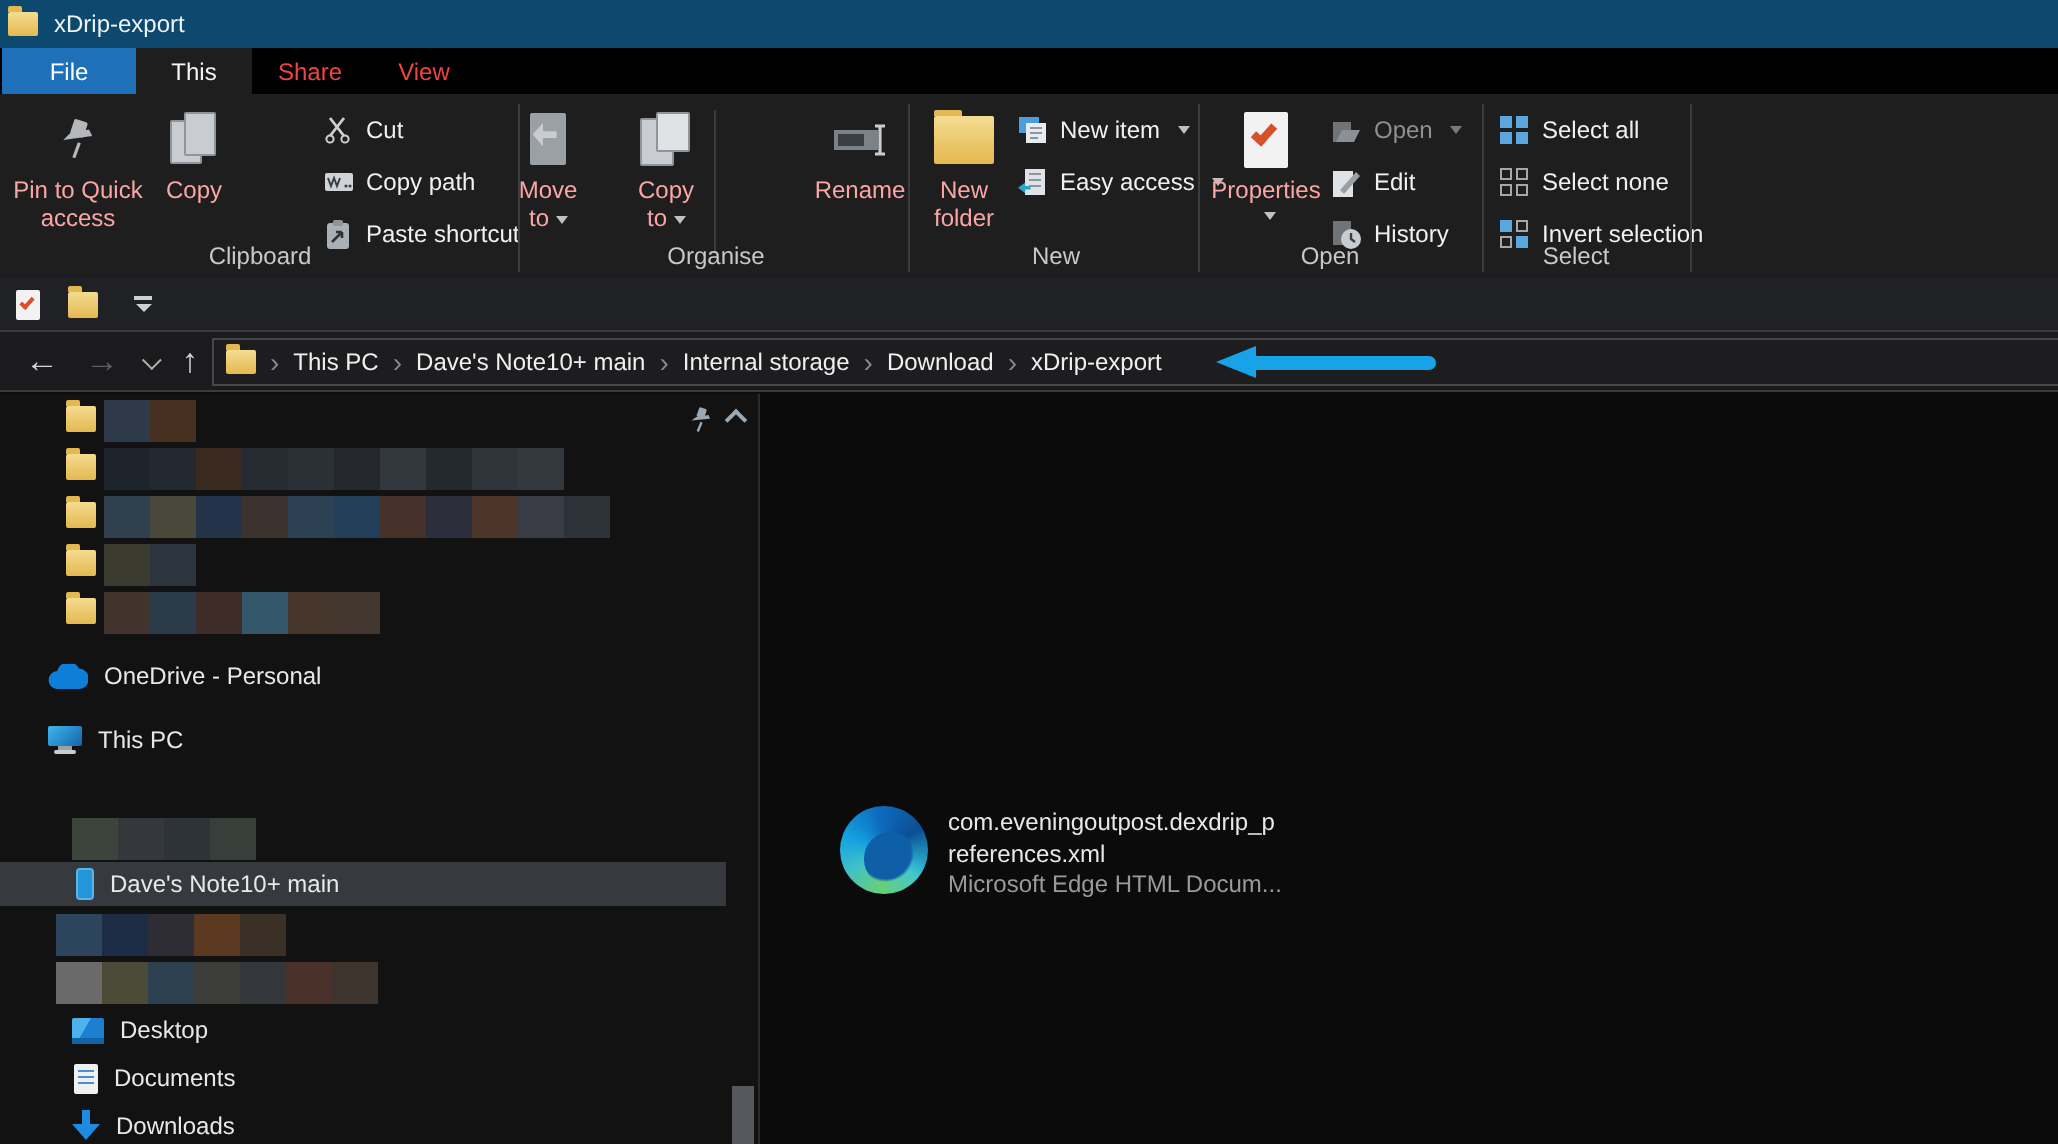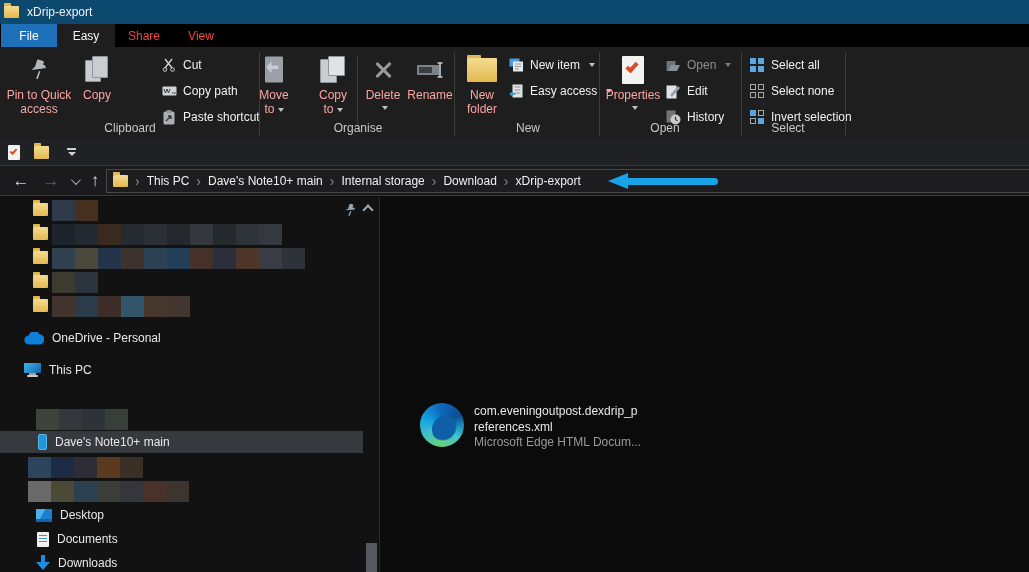--- a/index.html
+++ b/index.html
@@ -15,21 +15,21 @@
   
   .fold { position:relative; background:linear-gradient(#f4dc90,#e4b850); border-radius:1px; }
   .fold::before { content:""; position:absolute; top:-3px; left:0; width:45%; height:3px;
     background:#e4b850; border-radius:1px 1px 0 0; }
   .fold-title { width:15px; height:12px; margin-left:4px; }
 
   
   .tabbar { position:absolute; left:0; top:24px; width:1029px; height:23px; background:#000;
     display:flex; }
   .tab { height:23px; display:flex; align-items:center; justify-content:center; color:#ef4444; cursor:default; }
-  .tab-file { width:56px; background:#1e70b8; color:#fff; margin-left:1px; }
+  .tab-file { width:67px; background:#1e70b8; color:#fff; margin-left:1px; }
   .tab-home { width:58px; background:#1e1e1e; color:#f5f5f5; }
   .tab-share{ width:58px; }
   .tab-view { width:56px; }
 
   
   .ribbon { position:absolute; left:0; top:47px; width:1029px; height:92px; background:#1e1e1e; }
   .rsep { position:absolute; top:5px; width:1px; height:84px; background:#3c3c3c; }
   .grp-label { position:absolute; top:74px; height:16px; text-align:center; color:#c8c8c8; font-size:12px; }
   .bigbtn { position:absolute; top:3px; height:84px; display:flex; flex-direction:column;
     align-items:center; padding-top:5px; color:#fca5a5; text-align:center; line-height:14px; cursor:default; }
@@ -131,21 +131,21 @@
 
 <div class="window">
 
   <div class="titlebar">
     <div class="fold fold-title"></div>
     <div class="title">xDrip-export</div>
   </div>
 
   <div class="tabbar">
     <div class="tab tab-file">File</div>
-    <div class="tab tab-home">Easy</div>
+    <div class="tab tab-home">This</div>
     <div class="tab tab-share">Share</div>
     <div class="tab tab-view">View</div>
   </div>
 
   <div class="ribbon">
 
     <div class="bigbtn" style="left:6px;width:66px;">
       <div class="ic">
         <svg width="22" height="24" viewBox="0 0 22 24">
             <g fill="#b4b8bc">
@@ -215,27 +215,20 @@
       <div class="ic">
         <div class="doc2" style="width:26px;height:28px;">
           <div class="p1" style="left:0;top:3px;width:17px;height:24px;"></div>
           <div class="p2" style="left:8px;top:0;width:17px;height:20px;background:#dfe3e6;"></div>
         </div>
       </div>
       <span>Copy</span>
       <span><span>to</span><span class="caret"></span></span>
     </div>
     <div class="rsep" style="left:357px;top:8px;height:72px;"></div>
-    <div class="bigbtn" style="left:360px;width:46px;">
-      <div class="ic">
-          <div class="xicon"></div>
-        </div>
-      <span>Delete</span>
-      <span class="caret" style="margin-top:4px;"></span>
-    </div>
     <div class="bigbtn" style="left:405px;width:50px;">
       <div class="ic">
         <svg width="28" height="18" viewBox="0 0 28 18">
           <rect x="1" y="4" width="22" height="10" fill="#7d8288"></rect>
           <rect x="3" y="6" width="13" height="6" fill="#3a3f44"></rect>
           <path d="M24 2 v14 M21.5 2 h5 M21.5 16 h5" stroke="#c9cdd1" stroke-width="1.6"></path>
         </svg>
       </div>
       <span>Rename</span>
     </div>

